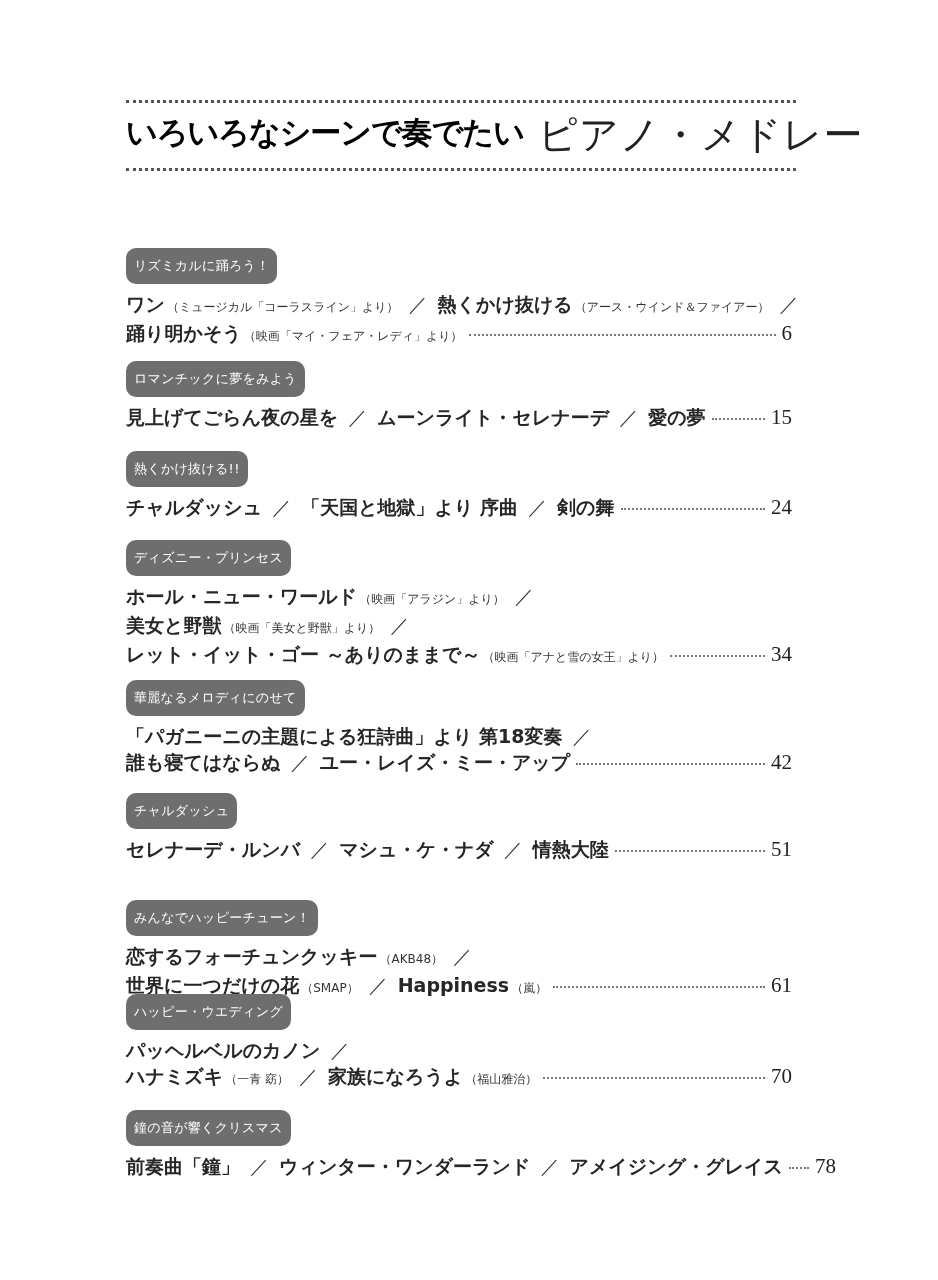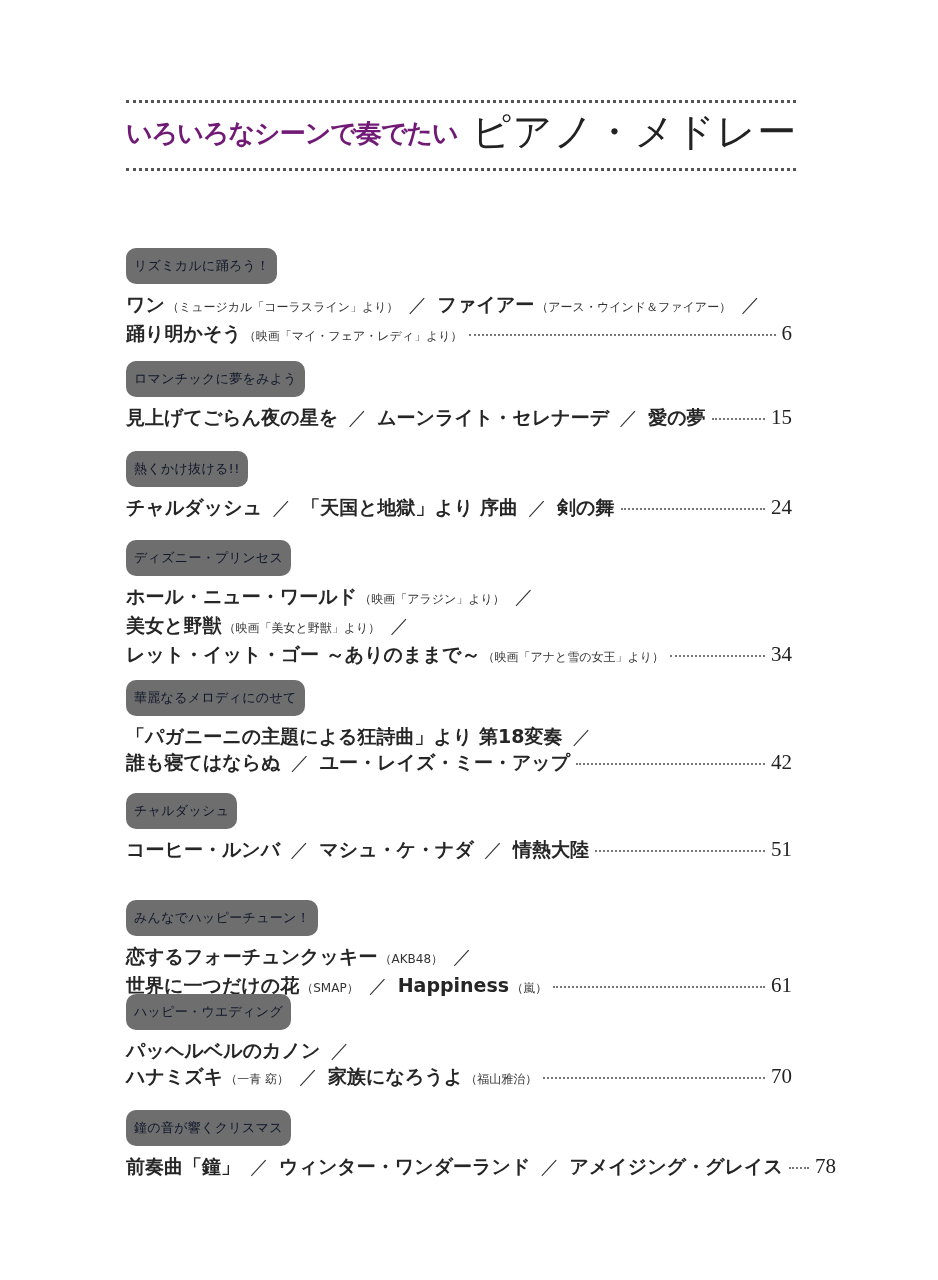--- a/index.html
+++ b/index.html
@@ -9,26 +9,26 @@
     color: #2a2a2a;
   }
   .dotline {
     position: absolute; left: 126px; width: 670px; height: 0;
     border-top: 3px dotted #555;
   }
   .title {
     position: absolute; left: 126px; top: 112px; width: 670px;
     display: flex; align-items: flex-end; white-space: nowrap;
   }
-  .title .sub { font-size: 26px; font-weight: bold; color: #701a75; letter-spacing: -1px; }
+  .title .sub { font-size: 31px; font-weight: bold; color: #000000; letter-spacing: -1px; }
   .title .main { font-size: 39px; font-weight: normal; color: #222; margin-left: 14px; letter-spacing: 1px; line-height: 1; }
 
   .section { position: absolute; left: 126px; width: 666px; }
   .badge {
-    display: inline-block; background: #6e6e6e; color: #0f172a;
+    display: inline-block; background: #6e6e6e; color: #ffffff;
     font-size: 13px; line-height: 20px; height: 20px;
     padding: 8px 8px; border-radius: 10px; letter-spacing: 0.3px;
   }
   .line {
     display: flex; align-items: baseline; white-space: nowrap;
     font-size: 19px; font-weight: bold; color: #262626;
     line-height: 24px; margin-top: 2px;
   }
   .line:first-of-type { margin-top: 8px; }
   .badge + .line { margin-top: 8px; }
@@ -47,21 +47,21 @@
   <span class="sub">いろいろなシーンで奏でたい</span>
   <span class="main">ピアノ・メドレー</span>
 </div>
 <div class="dotline" style="top:168px;"></div>
 
 <div id="toc">
     <div class="section" style="top: 248px;"><span class="badge">リズミカルに踊ろう！</span><div class="line">
         <span>ワン</span>
         <span class="note">（ミュージカル「コーラスライン」より）</span>
         <span class="sep">／</span>
-        <span>ファイアー</span>
+        <span>熱くかけ抜ける</span>
         <span class="note">（アース・ウインド＆ファイアー）</span>
         <span class="sep">／</span>
       </div><div class="line">
         <span>踊り明かそう</span>
         <span class="note">（映画「マイ・フェア・レディ」より）</span>
         <span class="leader"></span>
         <span class="page">6</span>
       </div></div>
     <div class="section" style="top: 361px;"><span class="badge">ロマンチックに夢をみよう</span><div class="line">
         <span>見上げてごらん夜の星を</span>
@@ -99,21 +99,21 @@
         <span>「パガニーニの主題による狂詩曲」より 第18変奏</span>
         <span class="sep">／</span>
       </div><div class="line">
         <span>誰も寝てはならぬ</span>
         <span class="sep">／</span>
         <span>ユー・レイズ・ミー・アップ</span>
         <span class="leader"></span>
         <span class="page">42</span>
       </div></div>
     <div class="section" style="top: 793px;"><span class="badge">チャルダッシュ</span><div class="line">
-        <span>コーヒー・ルンバ</span>
+        <span>セレナーデ・ルンバ</span>
         <span class="sep">／</span>
         <span>マシュ・ケ・ナダ</span>
         <span class="sep">／</span>
         <span>情熱大陸</span>
         <span class="leader"></span>
         <span class="page">51</span>
       </div></div>
     <div class="section" style="top: 900px;"><span class="badge">みんなでハッピーチューン！</span><div class="line">
         <span>恋するフォーチュンクッキー</span>
         <span class="note">（AKB48）</span>

